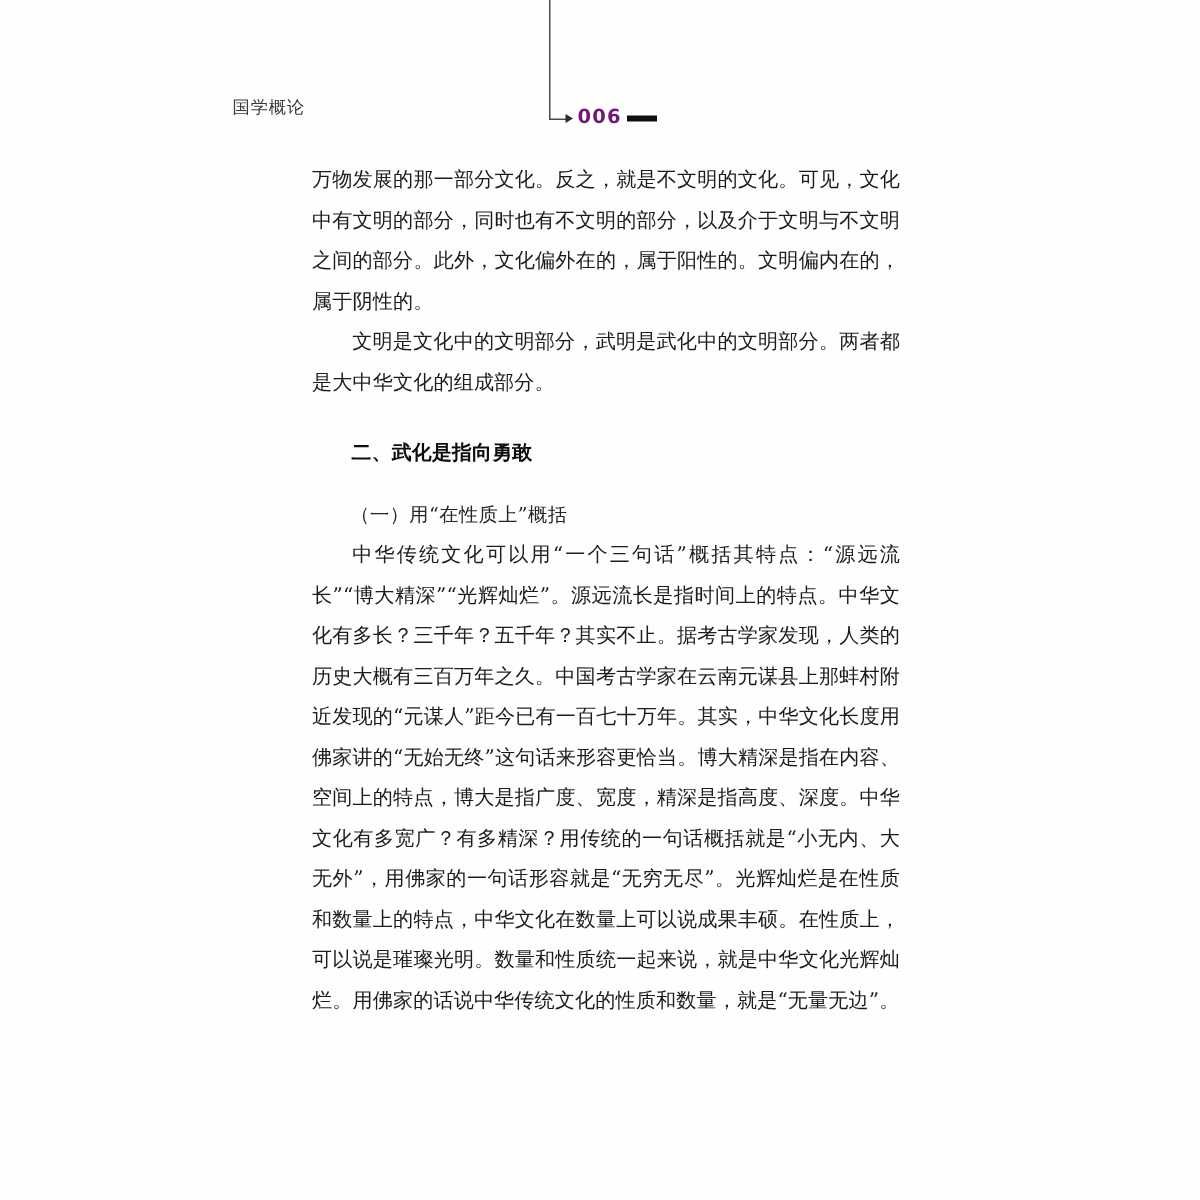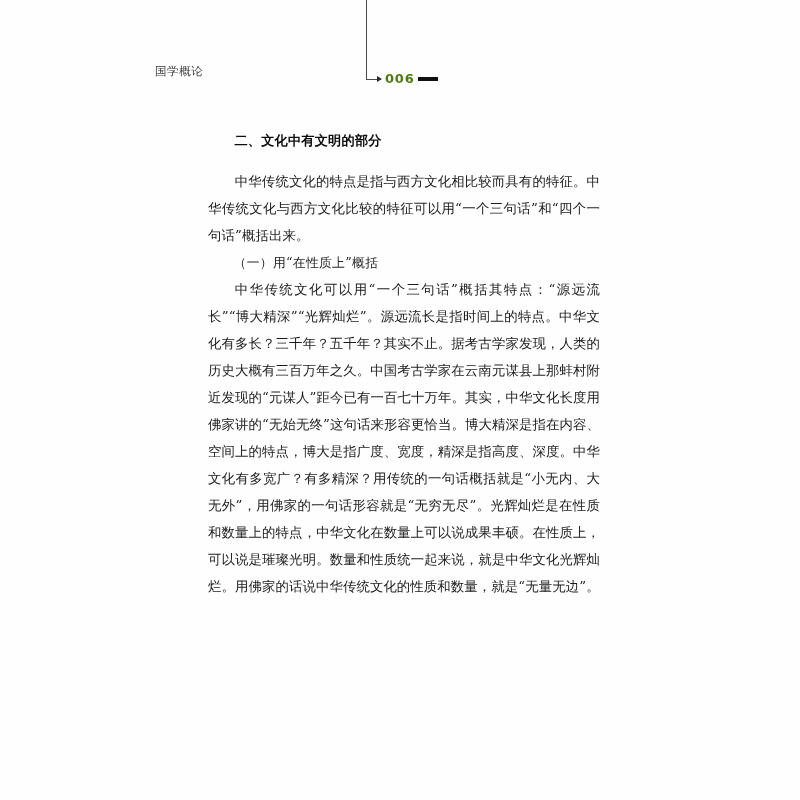--- a/index.html
+++ b/index.html
@@ -71,21 +71,21 @@
     border-left: 5px solid #2a2a2a;
   }
   #folio-number {
     position: absolute;
     left: 25px;
     top: 71px;
     font-family: "DejaVu Sans", sans-serif;
     font-size: 13px;
     font-weight: 600;
     letter-spacing: 0.8px;
-    color: #4d7c0f;
+    color: #701a75;
   }
   #folio-bar {
     position: absolute;
     left: 58px;
     top: 77px;
     width: 20px;
     height: 4px;
     background: #111111;
   }
 
@@ -155,27 +155,28 @@
   <div id="folio-block">
     <div id="folio-rule-vertical"></div>
     <div id="folio-rule-horizontal"></div>
     <div id="folio-arrowhead"></div>
     <div id="folio-number">006</div>
     <div id="folio-bar"></div>
   </div>
 
   <div id="text-column">
 
+    <p class="body-para no-indent">万物发展的那一部分文化。反之，就是不文明的文化。可见，文化中有文明的部分，同时也有不文明的部分，以及介于文明与不文明之间的部分。此外，文化偏外在的，属于阳性的。文明偏内在的，属于阴性的。</p>
 
 
 
 
+    <p class="body-para">文明是文化中的文明部分，武明是武化中的文明部分。两者都是大中华文化的组成部分。</p>
 
-    <h2 class="section-heading gap-before gap-after">二、文化中有文明的部分</h2>
+    <h2 class="section-heading gap-before gap-after">二、武化是指向勇敢</h2>
 
-    <p class="body-para">中华传统文化的特点是指与西方文化相比较而具有的特征。中华传统文化与西方文化比较的特征可以用“一个三句话”和“四个一句话”概括出来。</p>
 
     <p class="sub-heading-kai">（一）用“在性质上”概括</p>
 
     <p class="body-para">中华传统文化可以用“一个三句话”概括其特点：“源远流长”“博大精深”“光辉灿烂”。源远流长是指时间上的特点。中华文化有多长？三千年？五千年？其实不止。据考古学家发现，人类的历史大概有三百万年之久。中国考古学家在云南元谋县上那蚌村附近发现的“元谋人”距今已有一百七十万年。其实，中华文化长度用佛家讲的“无始无终”这句话来形容更恰当。博大精深是指在内容、空间上的特点，博大是指广度、宽度，精深是指高度、深度。中华文化有多宽广？有多精深？用传统的一句话概括就是“小无内、大无外”，用佛家的一句话形容就是“无穷无尽”。光辉灿烂是在性质和数量上的特点，中华文化在数量上可以说成果丰硕。在性质上，可以说是璀璨光明。数量和性质统一起来说，就是中华文化光辉灿烂。用佛家的话说中华传统文化的性质和数量，就是“无量无边”。</p>
 
   </div>
 </div>
 
 </body></html>

